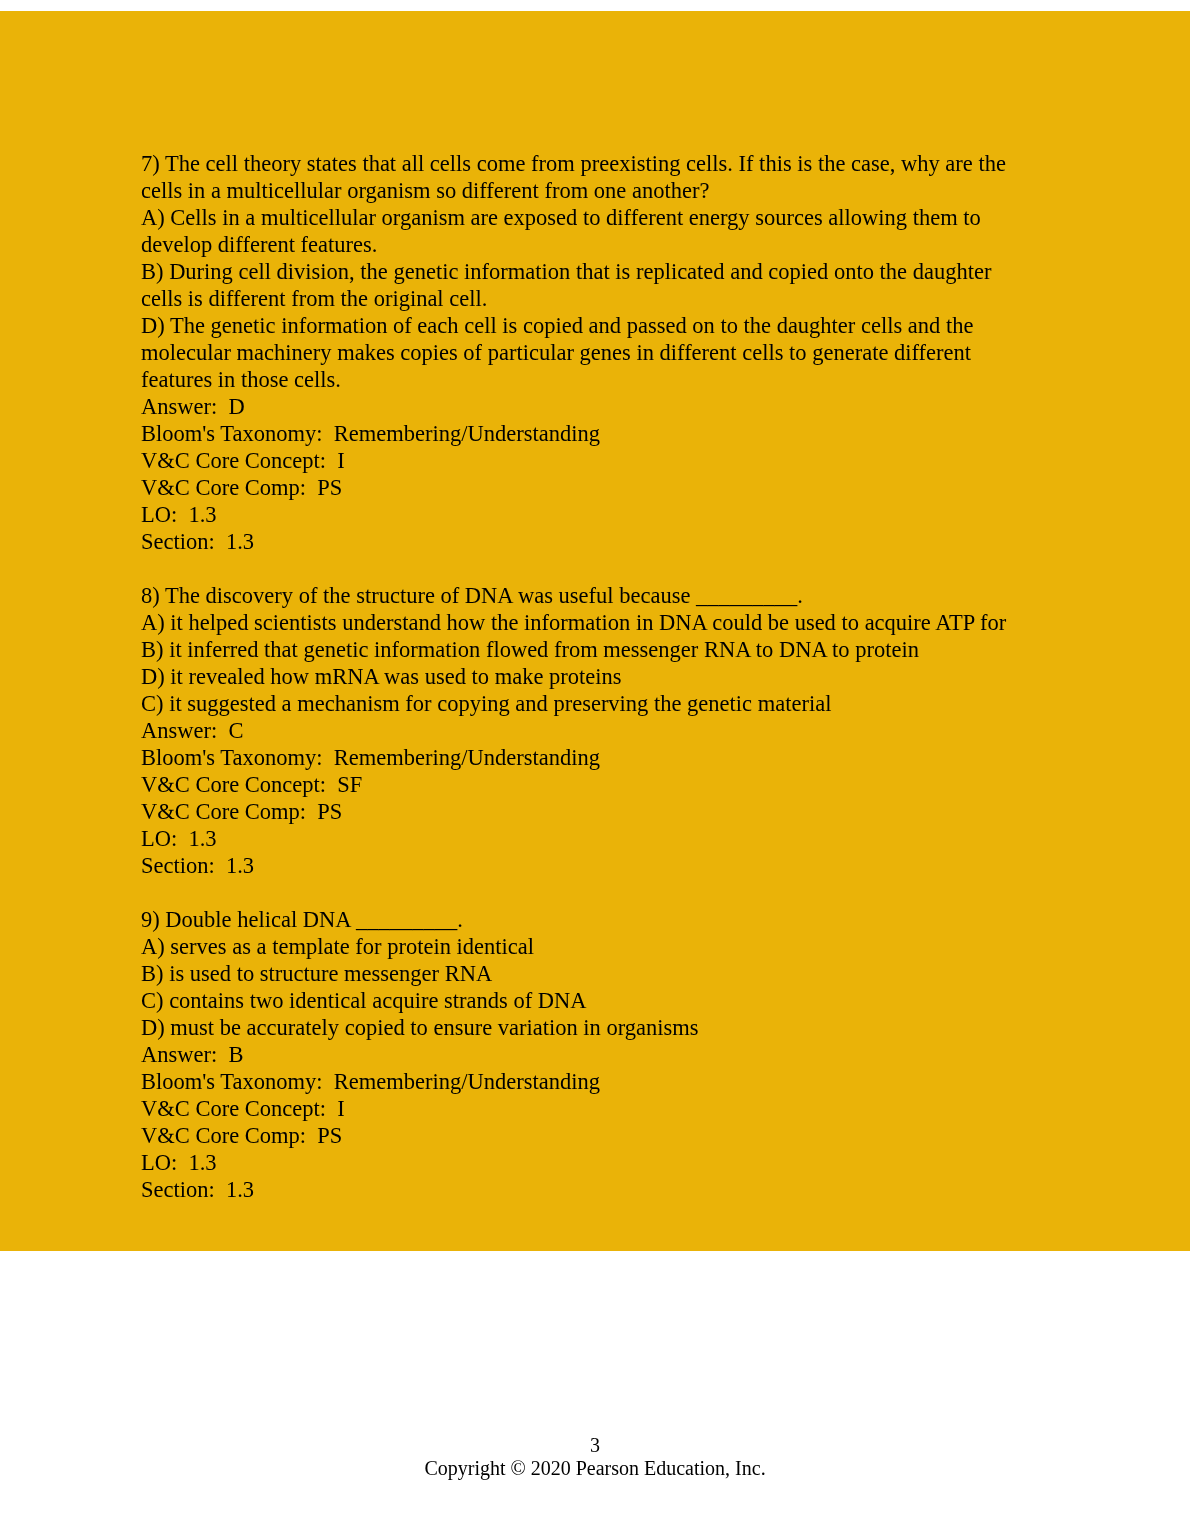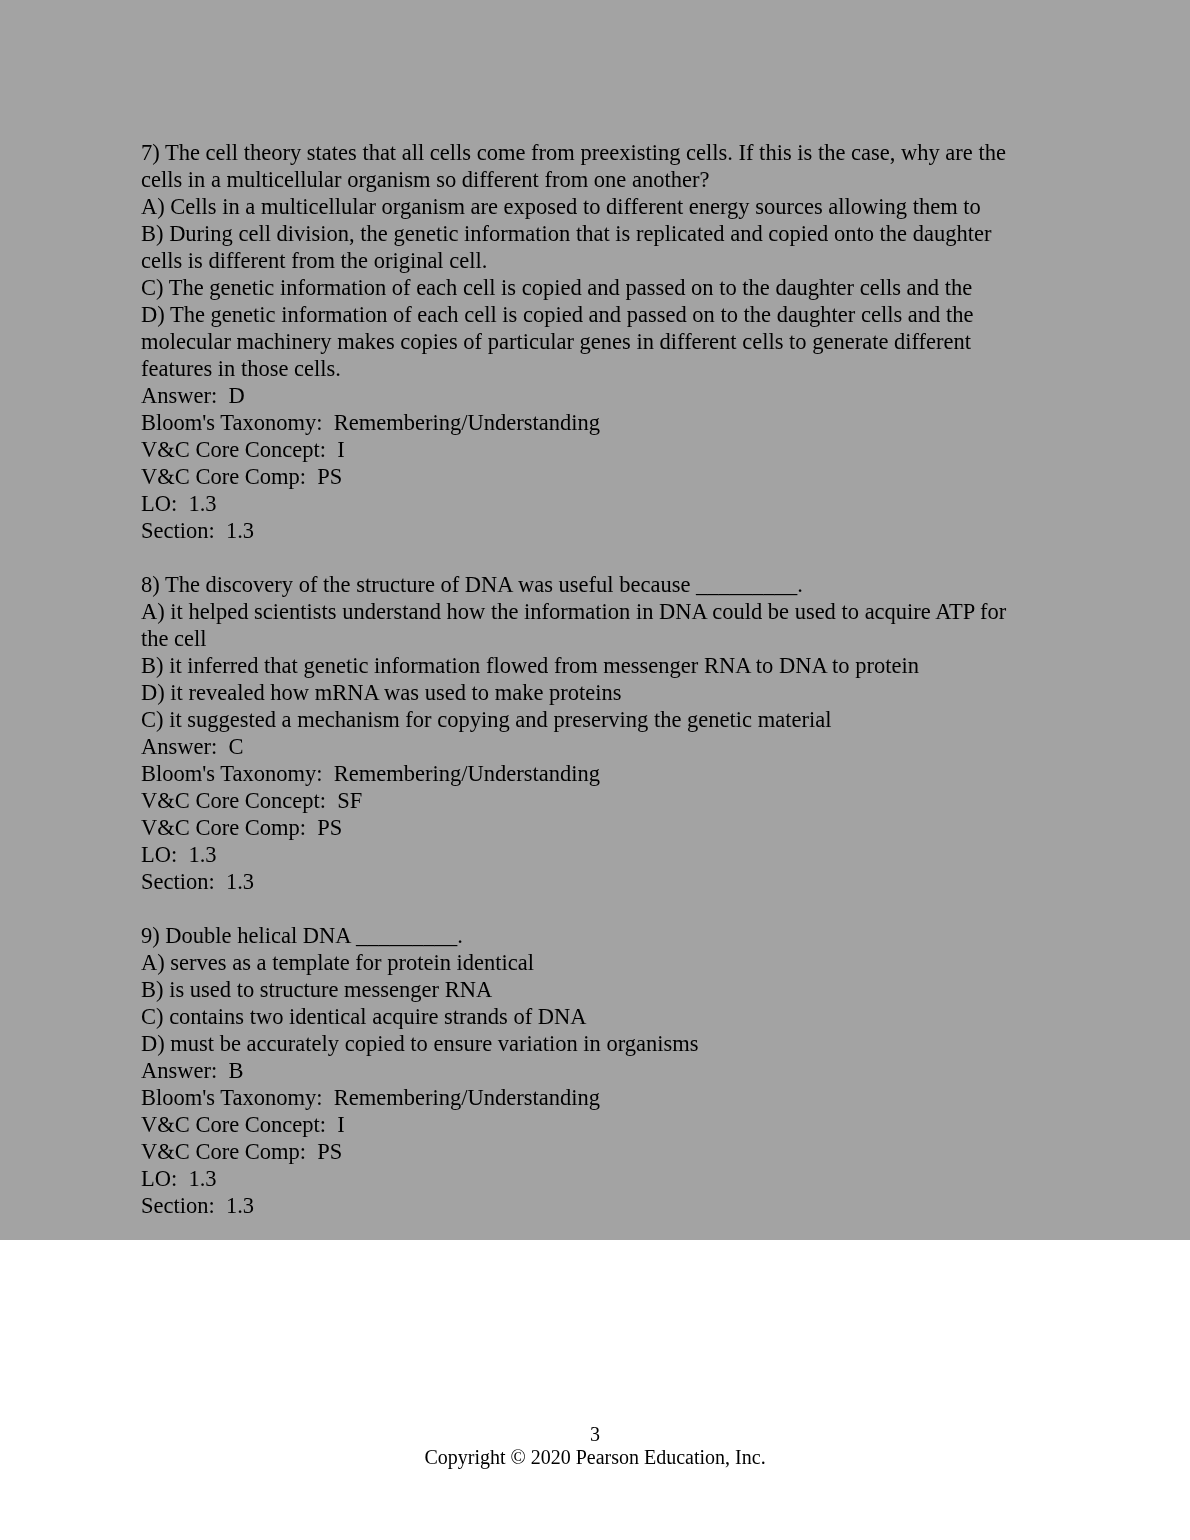--- a/index.html
+++ b/index.html
@@ -10,24 +10,24 @@
   body {
     width: 1190px;
     height: 1540px;
     position: relative;
     font-family: "Liberation Serif", "DejaVu Serif", serif;
     color: #000000;
     overflow: hidden;
   }
   .doc-page {
     position: absolute;
-    left: 0; top: 0;
+    left: 0; top: 11px;
     width: 1190px;
     height: 1240px;
-    background: #a3a3a3;
+    background: #eab308;
   }
   .doc-text {
     position: absolute;
     left: 141px;
     top: 139px;
     width: 910px;
     font-size: 22.5px;
     line-height: 27px;
   }
   .line {
@@ -54,40 +54,39 @@
 <body>
 
 <div class="doc-page">
 
   <div class="doc-text">
 
     <div>
       <div class="line">7) The cell theory states that all cells come from preexisting cells. If this is the case, why are the</div>
       <div class="line">cells in a multicellular organism so different from one another?</div>
       <div class="line">A) Cells in a multicellular organism are exposed to different energy sources allowing them to</div>
+      <div class="line">develop different features.</div>
       <div class="line">B) During cell division, the genetic information that is replicated and copied onto the daughter</div>
       <div class="line">cells is different from the original cell.</div>
-      <div class="line">C) The genetic information of each cell is copied and passed on to the daughter cells and the</div>
       <div class="line">D) The genetic information of each cell is copied and passed on to the daughter cells and the</div>
       <div class="line">molecular machinery makes copies of particular genes in different cells to generate different</div>
       <div class="line">features in those cells.</div>
       <div class="line">Answer:  D</div>
       <div class="line">Bloom's Taxonomy:  Remembering/Understanding</div>
       <div class="line">V&amp;C Core Concept:  I</div>
       <div class="line">V&amp;C Core Comp:  PS</div>
       <div class="line">LO:  1.3</div>
       <div class="line">Section:  1.3</div>
     </div>
 
     <div class="spacer"></div>
 
     <div>
       <div class="line">8) The discovery of the structure of DNA was useful because _________.</div>
       <div class="line">A) it helped scientists understand how the information in DNA could be used to acquire ATP for</div>
-      <div class="line">the cell</div>
       <div class="line">B) it inferred that genetic information flowed from messenger RNA to DNA to protein</div>
       <div class="line">D) it revealed how mRNA was used to make proteins</div>
       <div class="line">C) it suggested a mechanism for copying and preserving the genetic material</div>
       <div class="line">Answer:  C</div>
       <div class="line">Bloom's Taxonomy:  Remembering/Understanding</div>
       <div class="line">V&amp;C Core Concept:  SF</div>
       <div class="line">V&amp;C Core Comp:  PS</div>
       <div class="line">LO:  1.3</div>
       <div class="line">Section:  1.3</div>
     </div>

